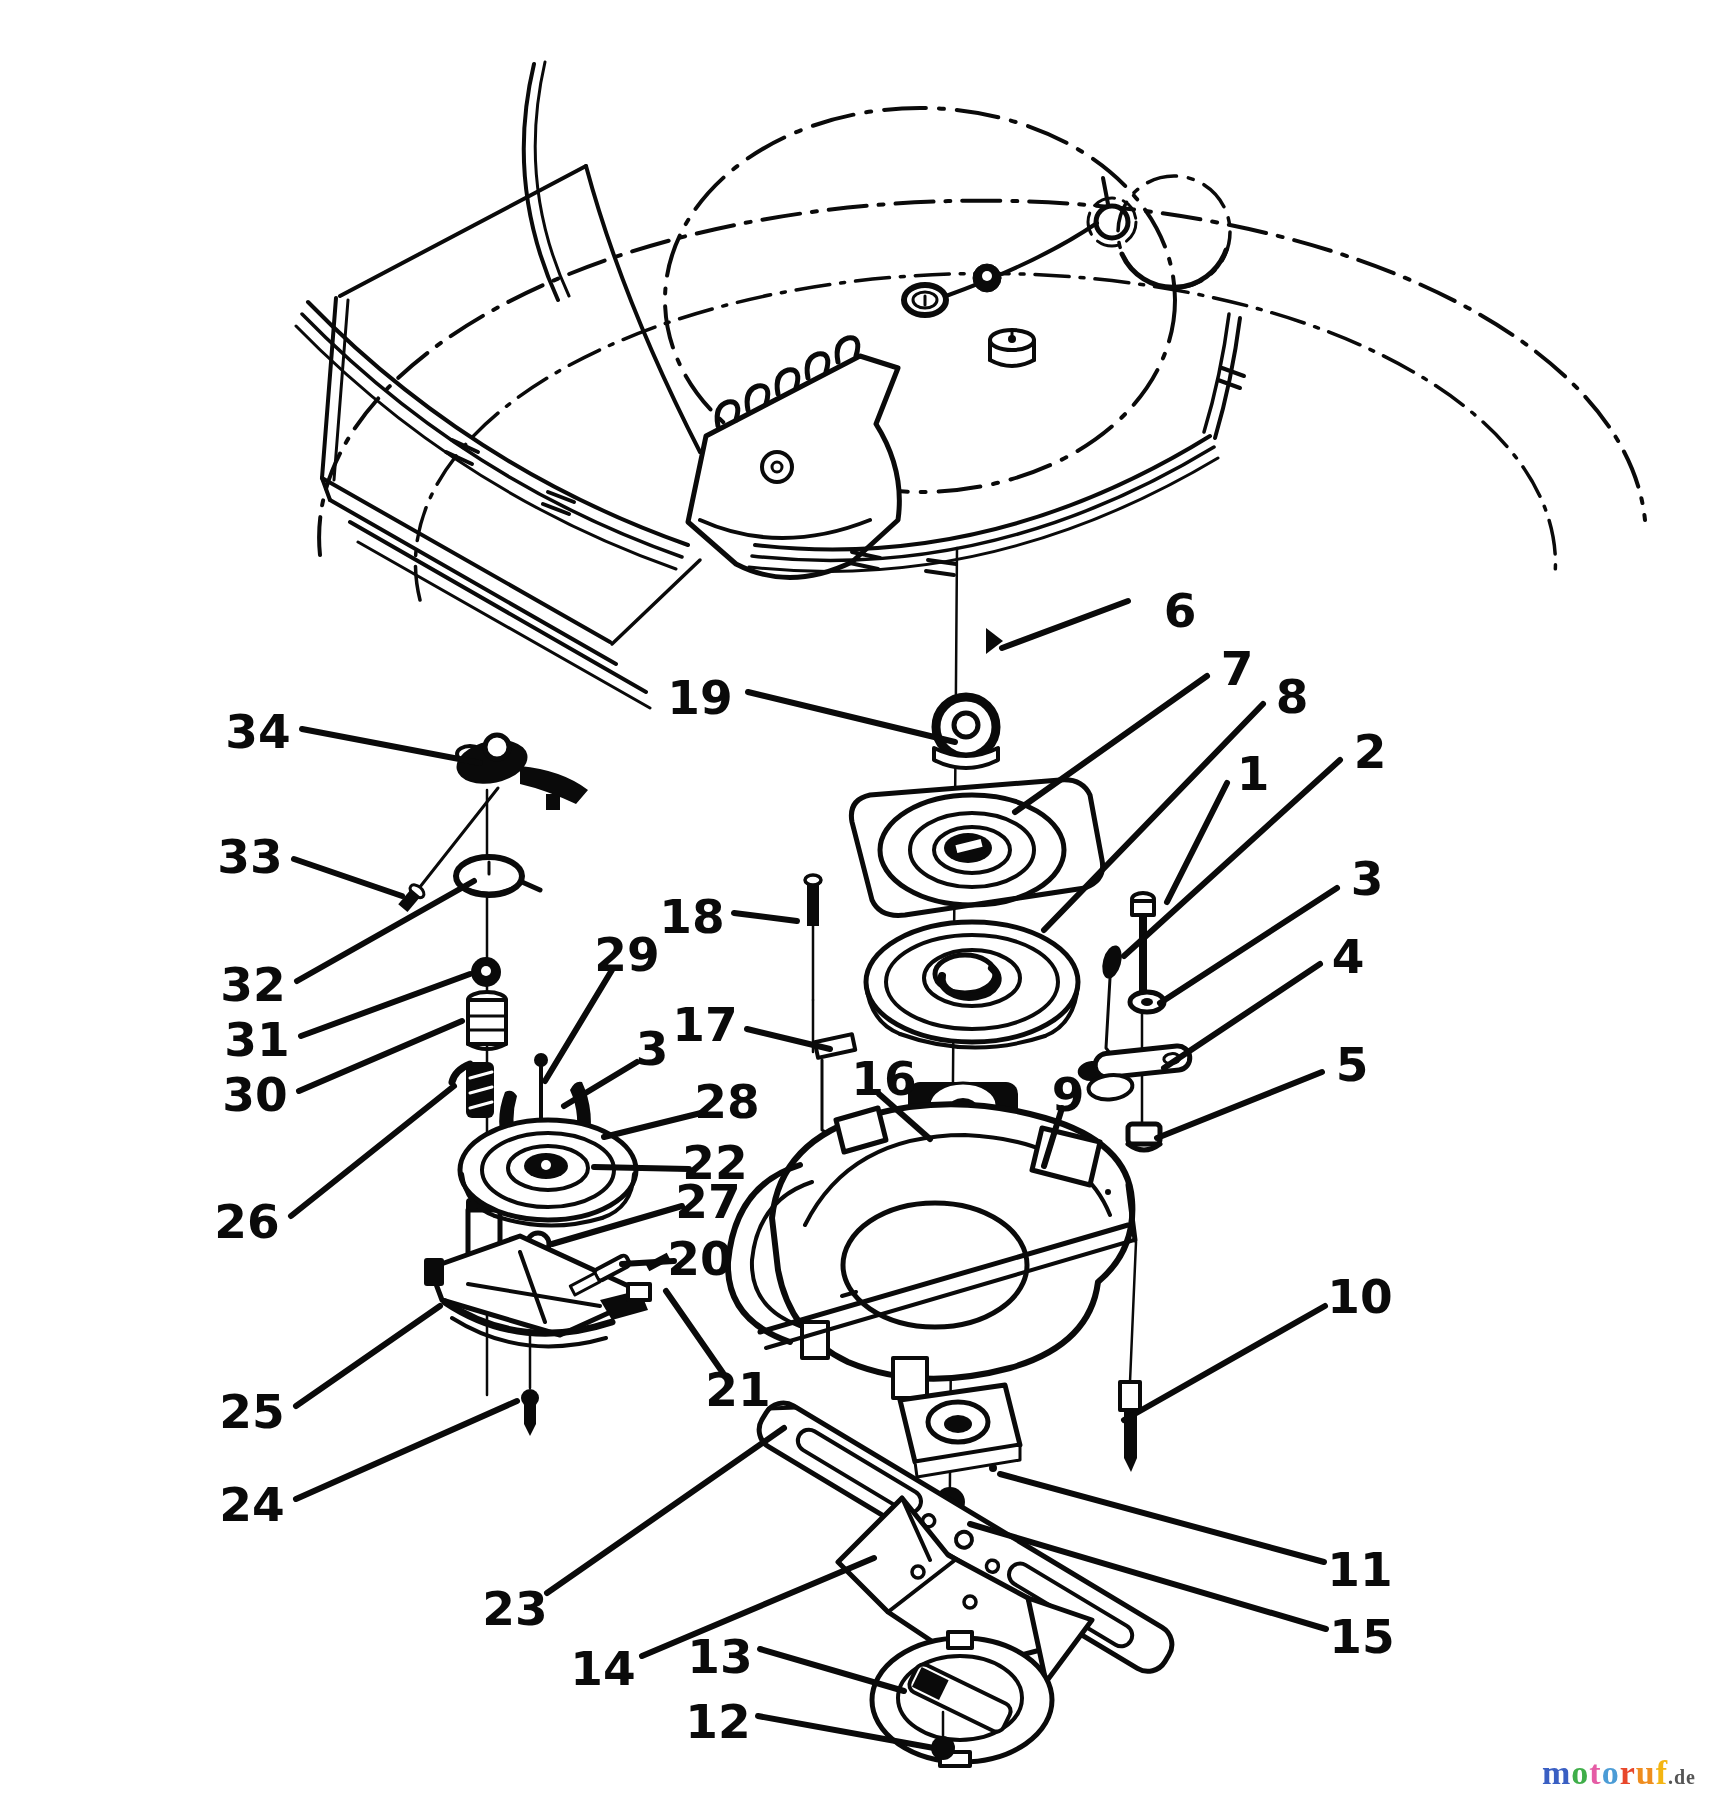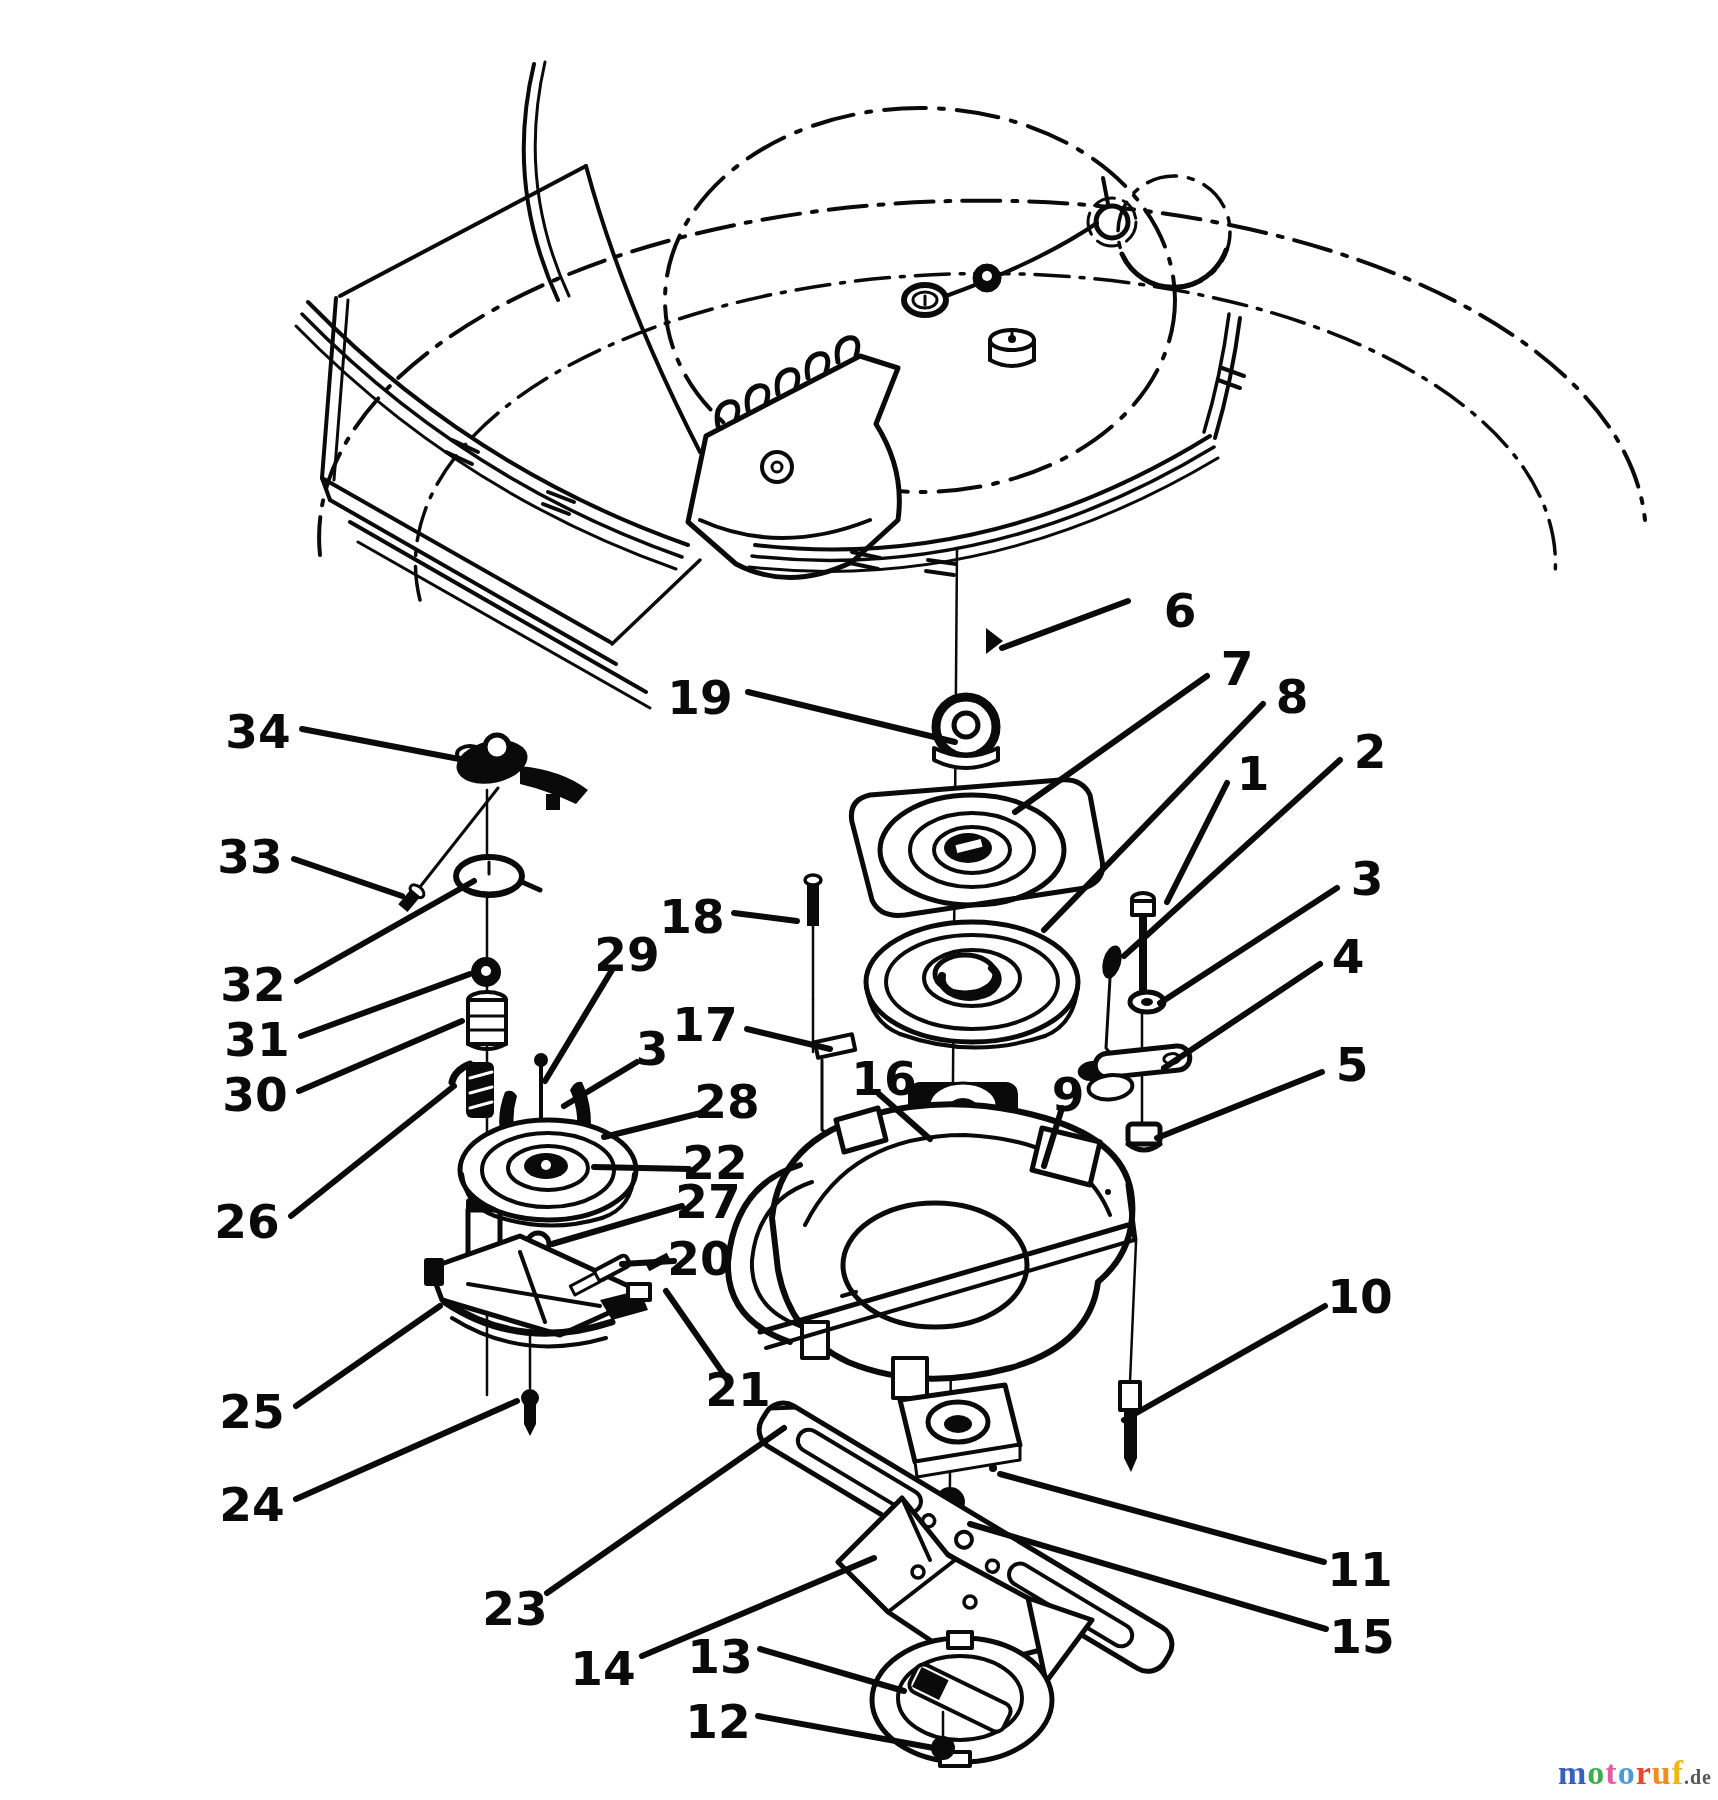--- a/index.html
+++ b/index.html
@@ -1,20 +1,20 @@
 <!DOCTYPE html>
 <html><head>
 <meta charset="utf-8">
 <style>
   html,body{margin:0;padding:0;background:#ffffff;}
   #stage{position:relative;width:1718px;height:1800px;background:#ffffff;overflow:hidden;
          font-family:"DejaVu Sans", sans-serif;}
   svg{position:absolute;left:0;top:0;}
   .lbl{font-family:"DejaVu Sans", sans-serif;font-weight:bold;font-size:47px;fill:#0a0a0a;}
-  #watermark{position:absolute;right:6px;bottom:8px;
+  #watermark{position:absolute;right:22px;bottom:8px;
              font-family:"Liberation Serif", serif;font-weight:bold;font-size:34px;
              letter-spacing:1px;user-select:none;}
   #watermark .suffix{font-size:20px;font-weight:bold;}
 </style>
 </head>
 <body>
 
 <div id="stage">
 <svg width="1718" height="1800" viewBox="0 0 1718 1800">
   <g stroke="#0a0a0a" fill="none" stroke-linecap="round" stroke-linejoin="round">

